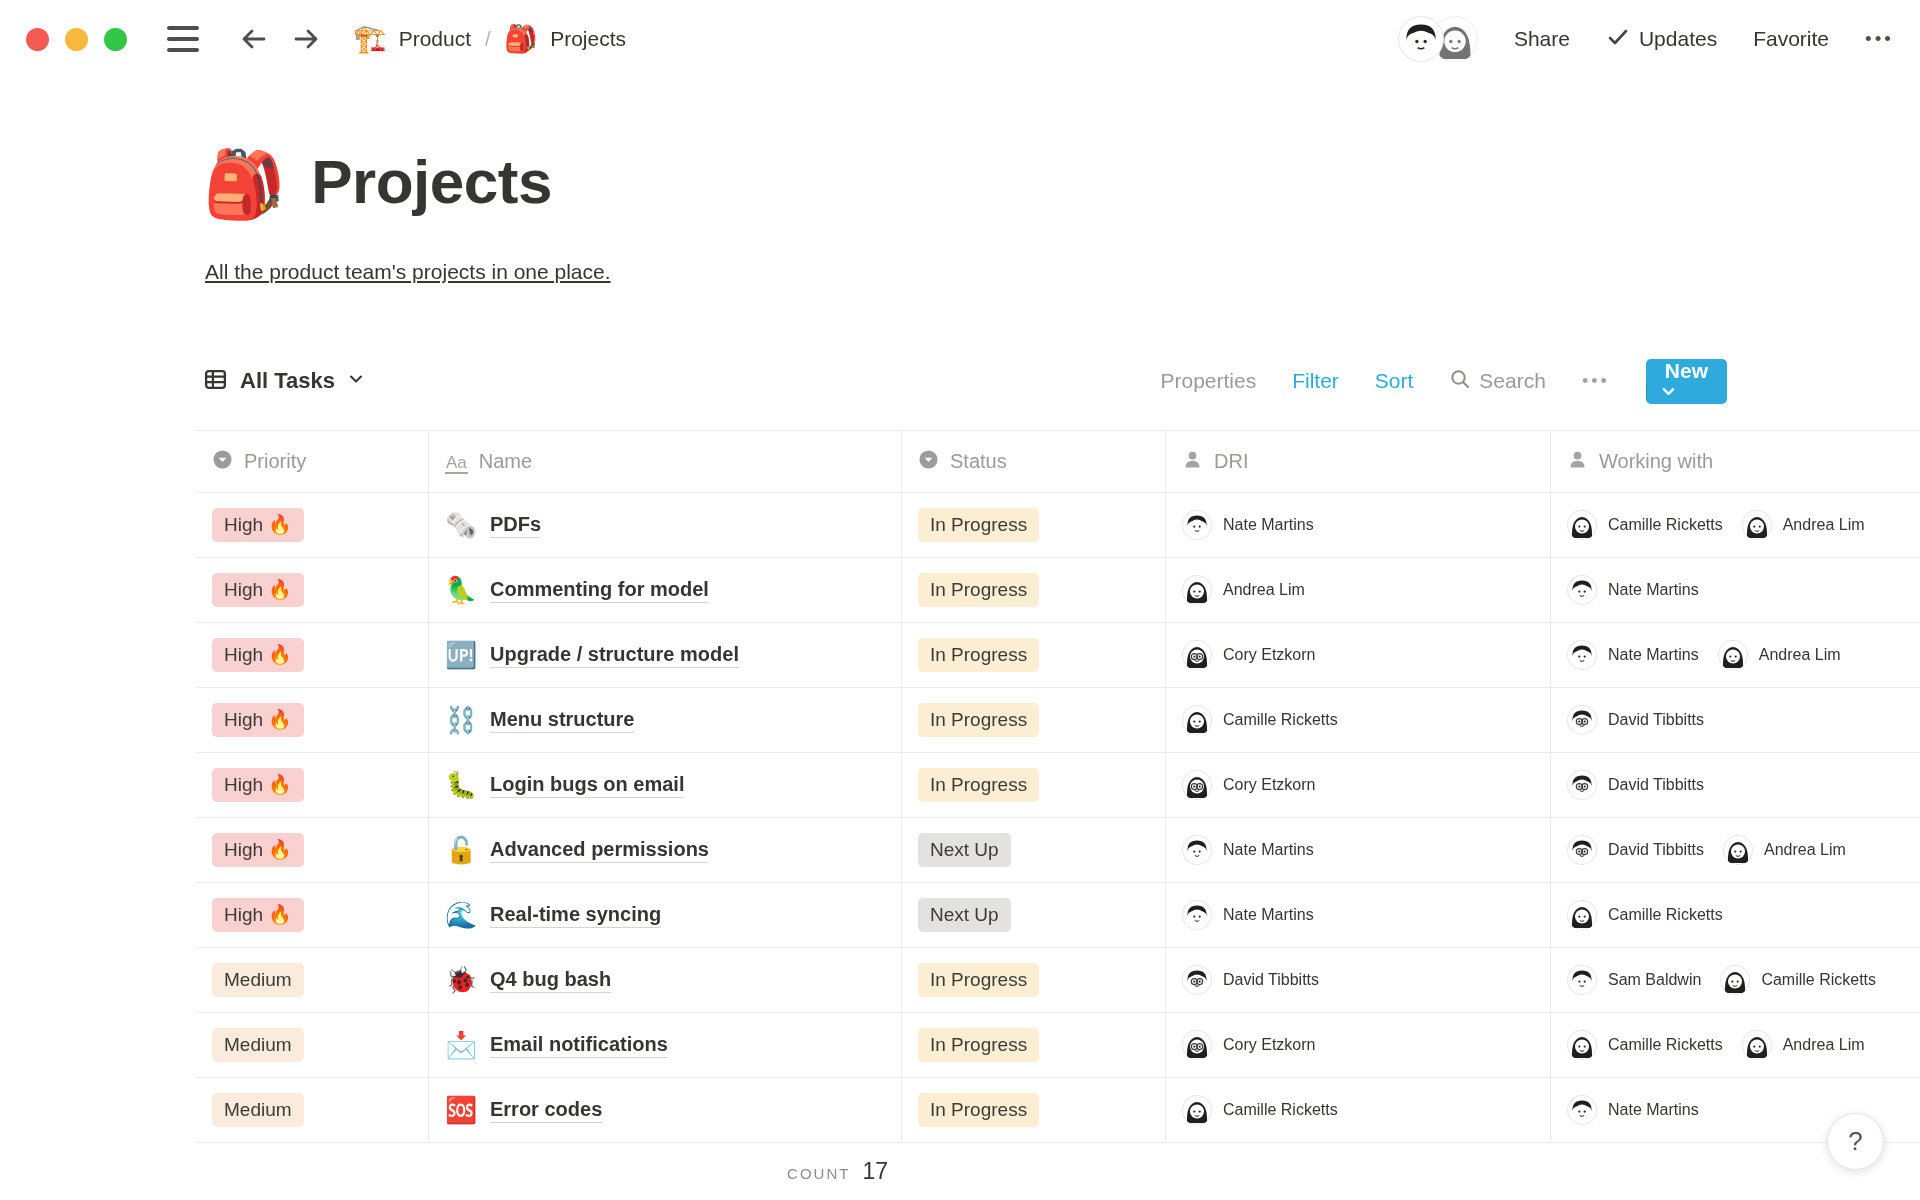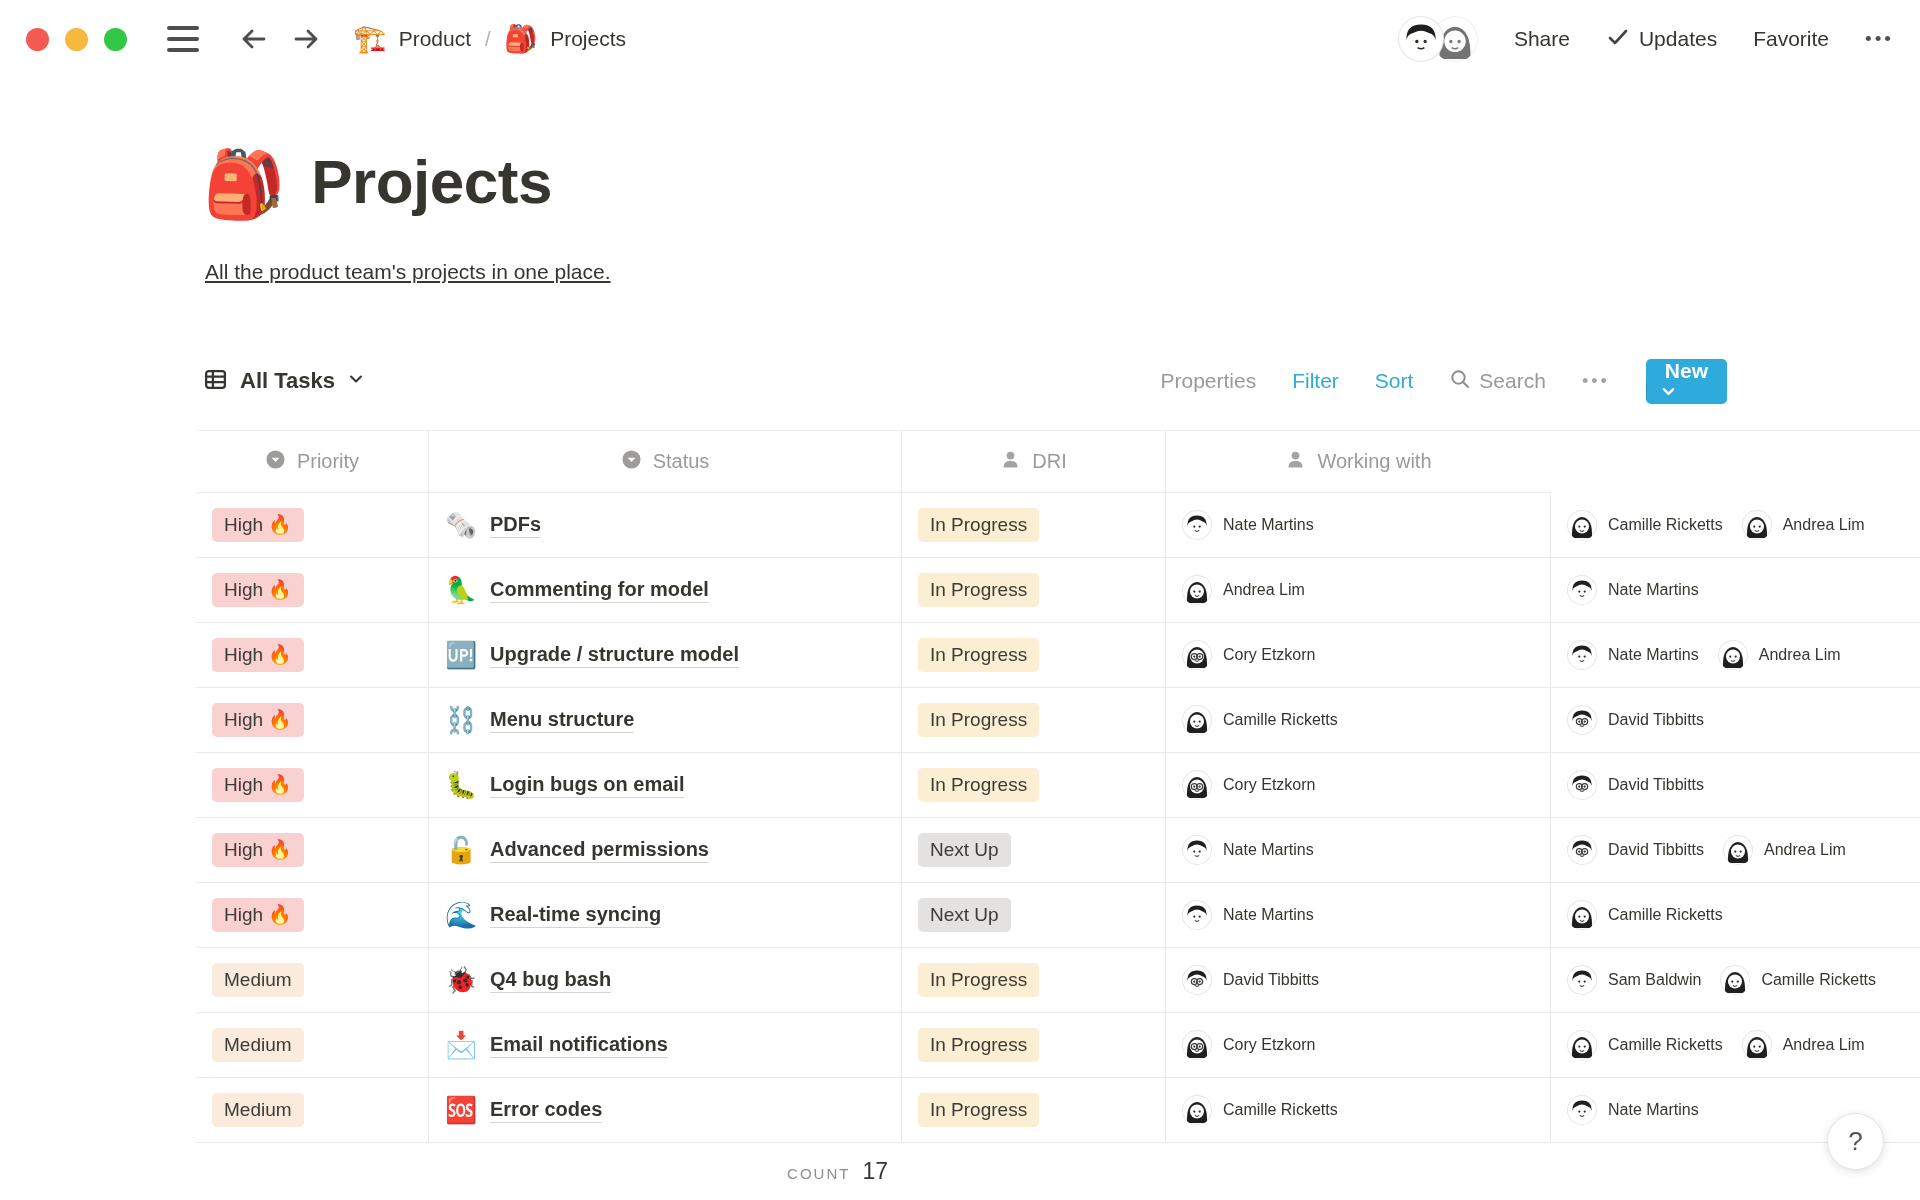--- a/index.html
+++ b/index.html
@@ -45,21 +45,21 @@
   .vb-dots { letter-spacing:3px; font-size:18px; color:#A3A29F; cursor:pointer; }
   .new-btn { display:flex; align-items:stretch; height:45px; border-radius:5px; overflow:hidden;
     cursor:pointer; color:#fff;flex-direction:column; }
   .new-main { display:flex; align-items:center; padding:0 19px; font-size:21px; font-weight:bold; }
   .new-chev { display:flex; align-items:center; padding:0 13px; border-left:1px solid rgba(0,0,0,0.15); }
 
   
   .tablewrap { position:absolute; left:196px; top:430px; right:0; bottom:0; overflow:hidden; }
   .tgrid { display:grid; grid-template-columns:233px 473px 264px 385px 441px; width:1796px; }
   .thead { border-top:1px solid #EDECEA; }
-  .thead .cell { height:62px; color:#9B9A97; font-size:20px;justify-content:center; }
+  .thead .cell { height:62px; color:#9B9A97; font-size:20px; }
   .cell { display:flex; align-items:center; padding:0 16px; border-bottom:1px solid #E9E9E8;
     border-right:1px solid #E9E9E8; white-space:nowrap; overflow:hidden; gap:11px; }
   .cell:last-child { border-right:none; }
   .trow .cell { height:65px; font-size:20px; }
   .aa-icon { font-size:17px; color:#A5A4A1; border-bottom:2px solid #A5A4A1; line-height:1.15; padding:0 1px; }
   .badge { display:inline-block; padding:4px 12px; border-radius:5px; font-size:19px; color:#3D3B36; line-height:1.35; }
   .name-emo { font-size:26px; line-height:1; width:34px; flex:none; }
   .name-link { font-weight:bold; color:#37352F; border-bottom:1.5px solid #D6D4D0; padding-bottom:1px; cursor:pointer; }
   .person { display:flex; align-items:center; gap:11px; margin-right:8px; flex:none; }
   .person-name { font-size:16px; }
@@ -201,20 +201,24 @@
 <div class="tablewrap">
   <div class="tgrid thead" id="thead">
       <div class="cell">
         <span><svg width="21" height="21" viewBox="0 0 20 20">
             <circle cx="10" cy="10" r="8.6" fill="#9D9C99"></circle>
             <path d="M6.3 8.3 L10 12.4 L13.7 8.3 Z" fill="#fff"></path>
           </svg></span>
         <span>Priority</span>
       </div>
       <div class="cell">
+        <span><span class="aa-icon">Aa</span></span>
+        <span>Name</span>
+      </div>
+      <div class="cell">
         <span><svg width="21" height="21" viewBox="0 0 20 20">
             <circle cx="10" cy="10" r="8.6" fill="#9D9C99"></circle>
             <path d="M6.3 8.3 L10 12.4 L13.7 8.3 Z" fill="#fff"></path>
           </svg></span>
         <span>Status</span>
       </div>
       <div class="cell">
         <span><svg width="21" height="21" viewBox="0 0 20 20">
             <circle cx="10" cy="6.3" r="3.7" fill="#A5A4A1"></circle>
             <path d="M3.2 17.5 Q3.2 11.3 10 11.3 Q16.8 11.3 16.8 17.5 Z" fill="#A5A4A1"></path>

